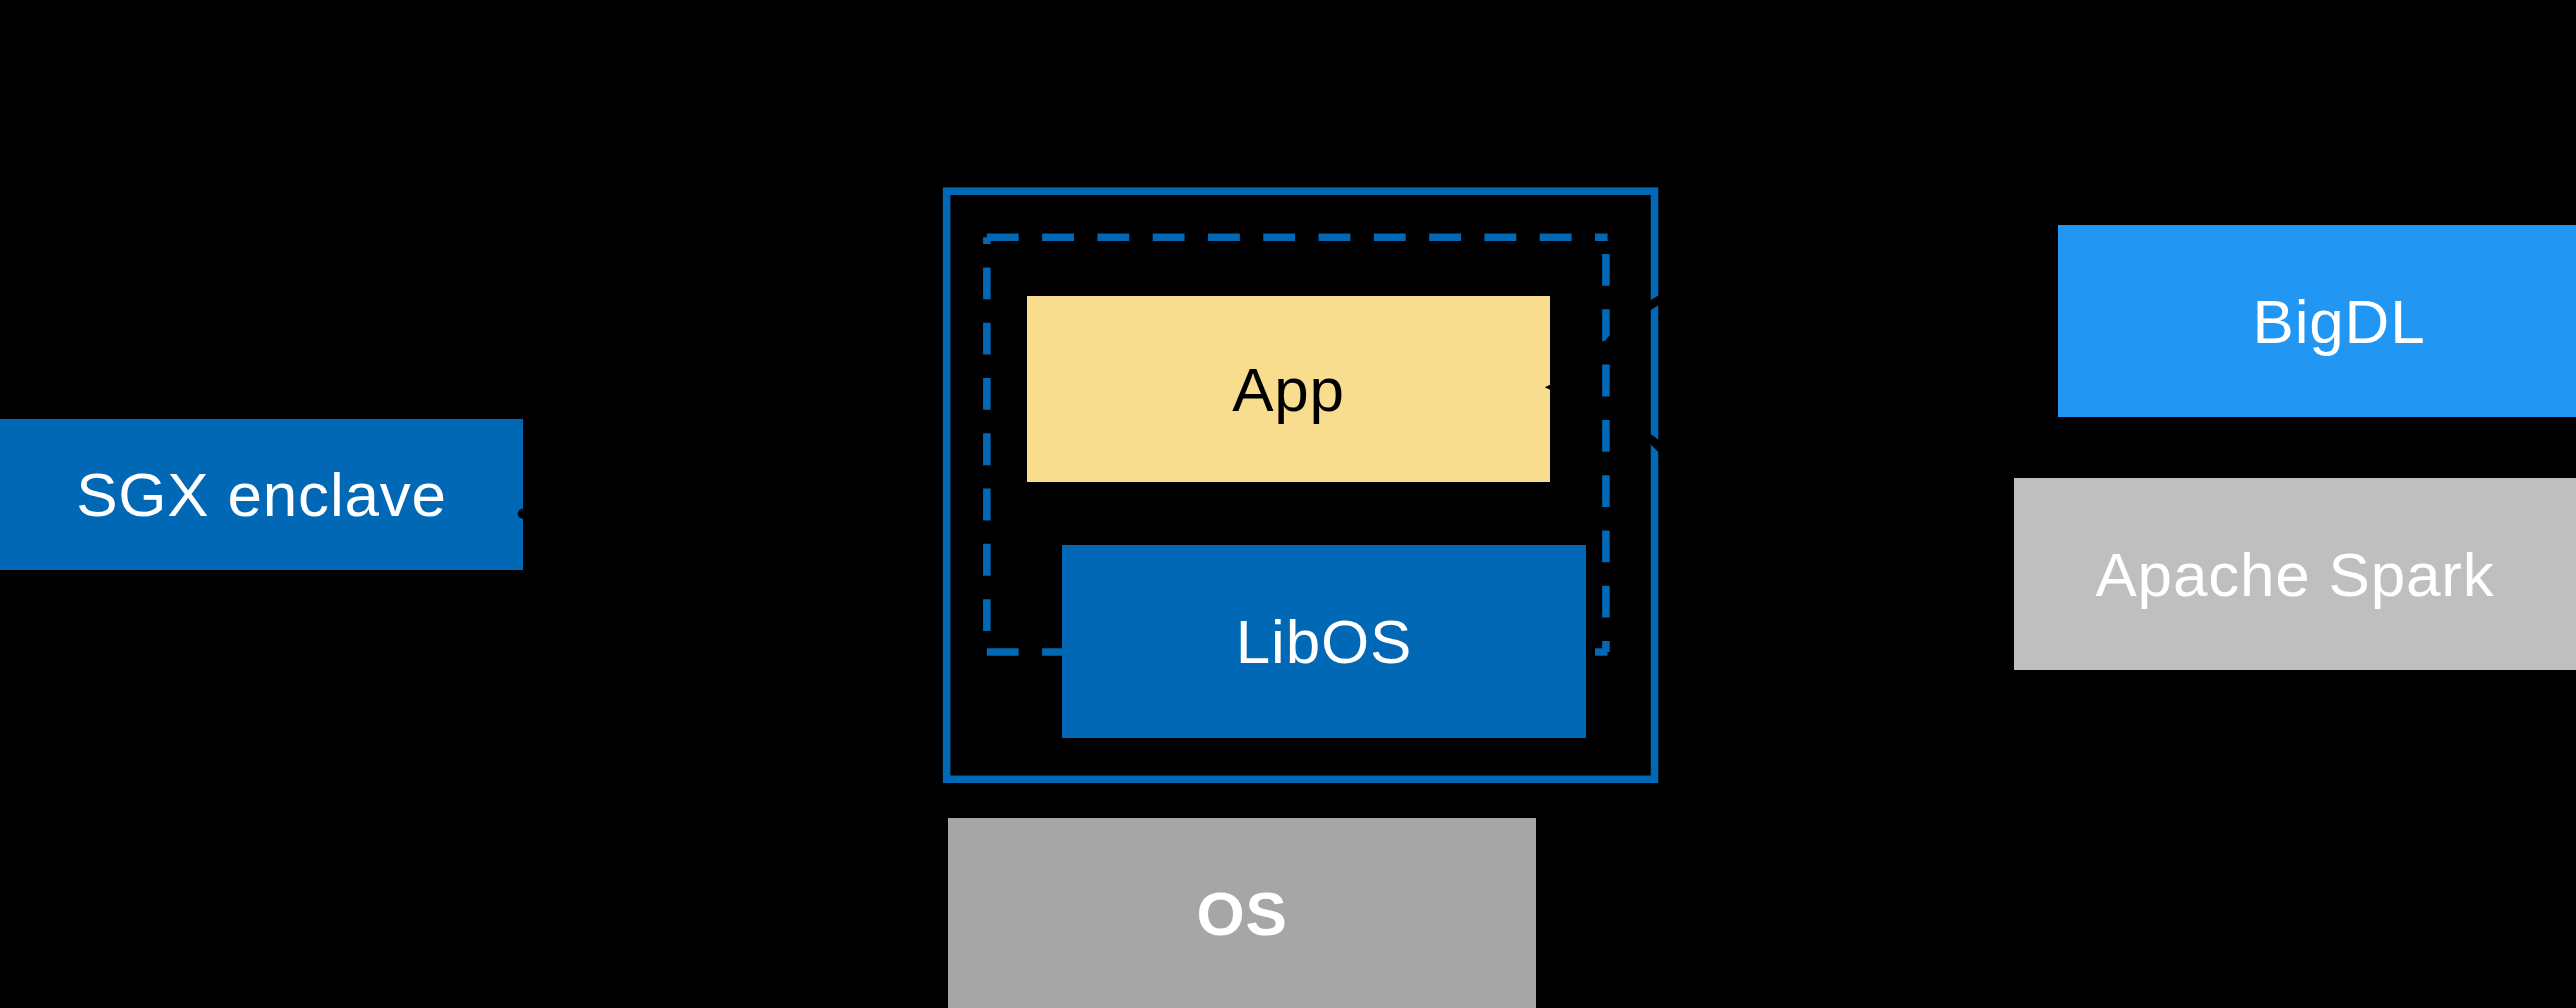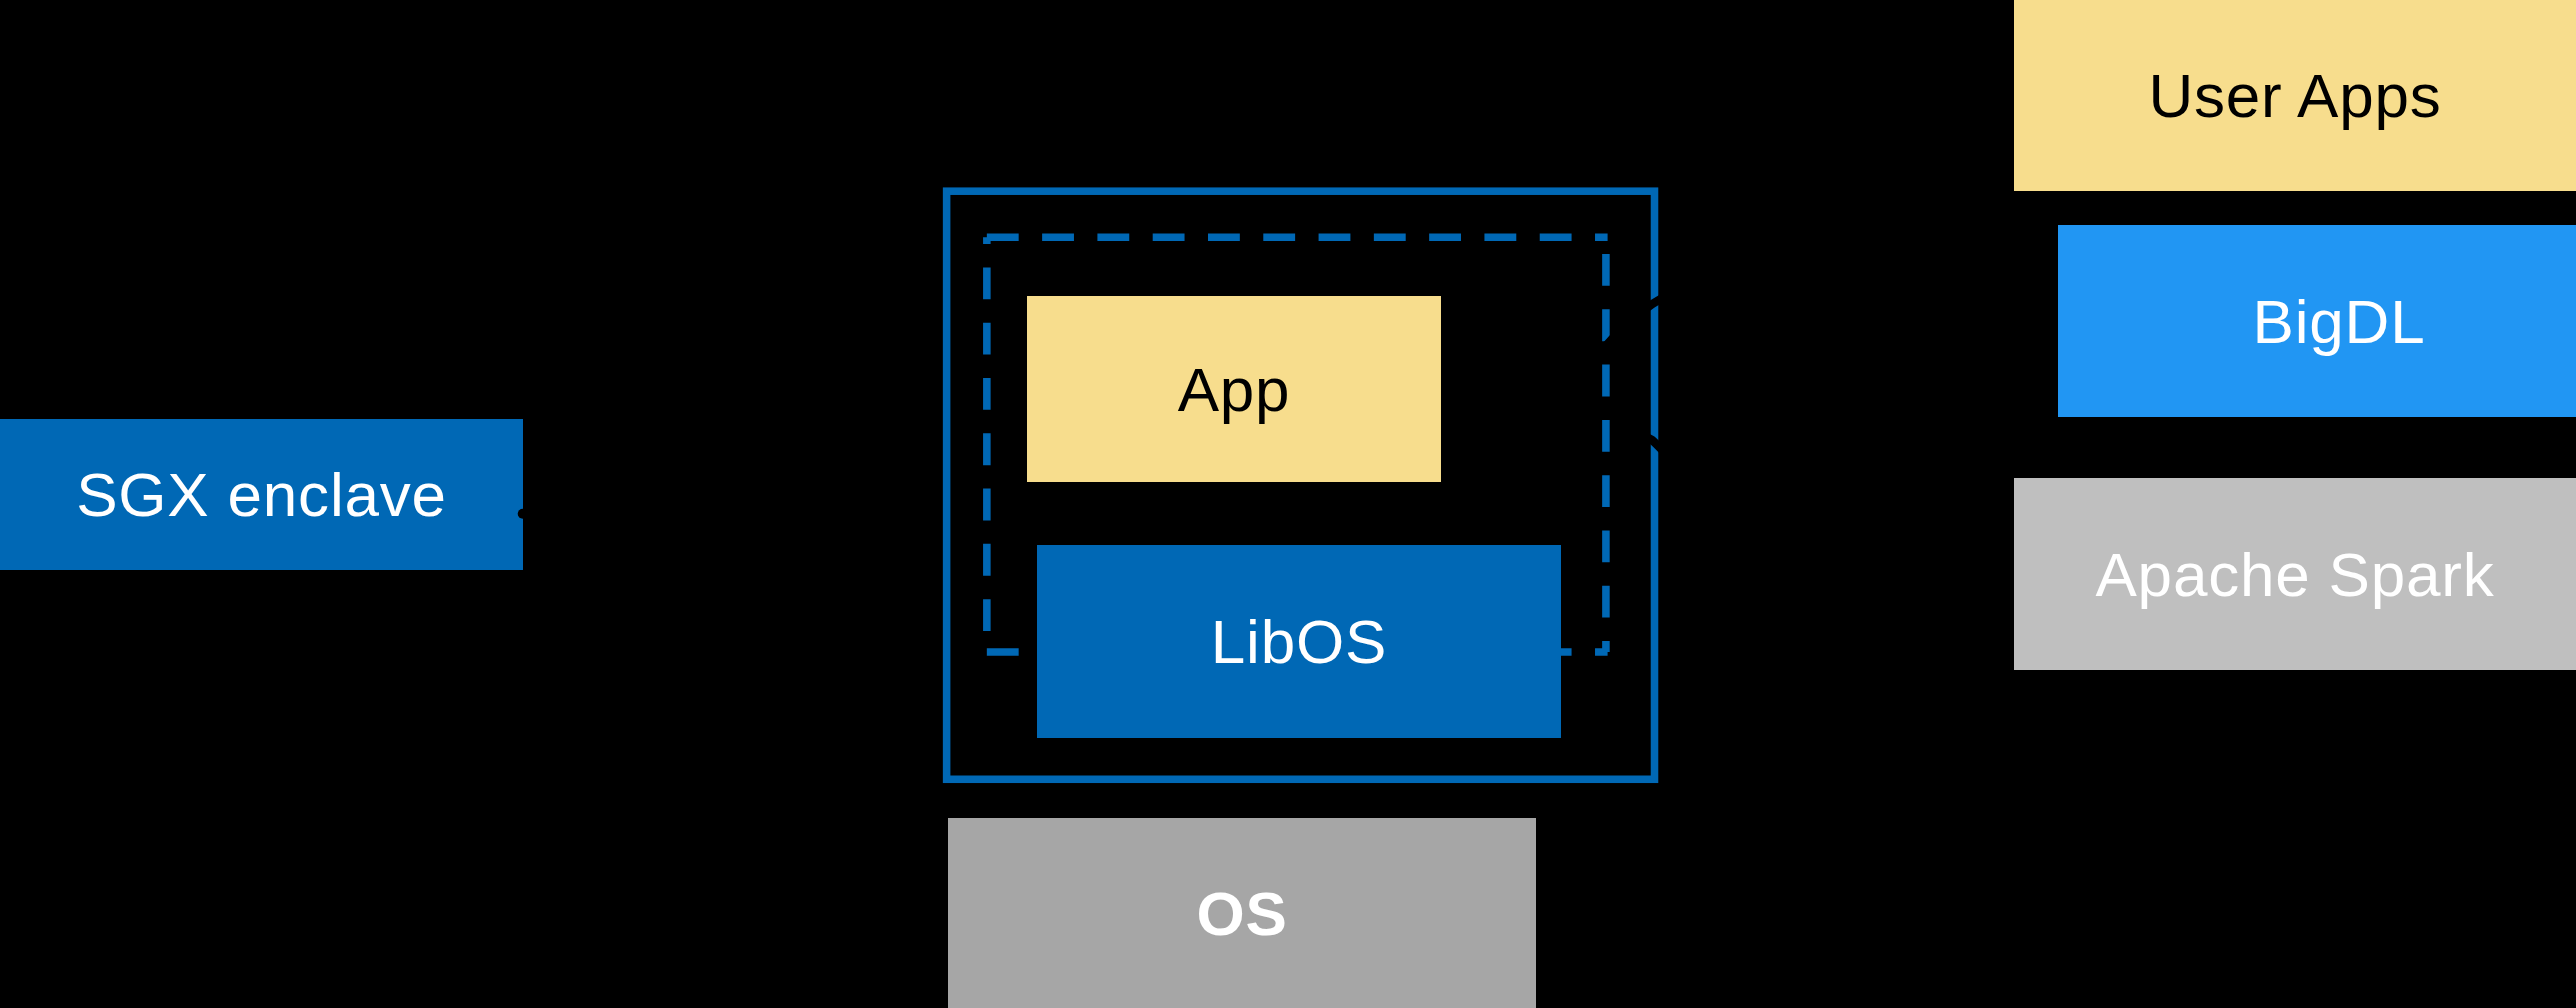--- a/index.html
+++ b/index.html
@@ -30,22 +30,22 @@
     letter-spacing: 0.8px;
   }
   .box .label { white-space: nowrap; }
   .text-dark  { color: var(--text-dark, #000); }
   .text-light { color: var(--text-light, #fff); }
 
   
   #sgx-box    { left: 0px;    top: 419px; width: 523px; height: 151px; background: var(--intel-blue); }
 
   
-  #app-box    { left: 1027px; top: 296px; width: 414px; height: 186px; background: var(--soft-yellow); }
-  #libos-box  { left: 1037px; top: 545px; width: 524px; height: 193px; background: var(--intel-blue); }
+  #app-box    { left: 1027px; top: 296px; width: 523px; height: 186px; background: var(--soft-yellow); }
+  #libos-box  { left: 1062px; top: 545px; width: 524px; height: 193px; background: var(--intel-blue); }
   #os-box     { left: 948px; top: 818px; width: 588px; height: 191px; background: var(--gray-mid); }
   #os-box .label { font-weight: bold; }
 
   
   #user-apps-box { left: 2014px; top: 0px;   width: 562px; height: 191px; background: var(--soft-yellow); }
   #bigdl-box     { left: 2014px; top: 225px; width: 562px; height: 192px; background: var(--bright-blue); margin-left: 44px; }
   #spark-box     { left: 2014px; top: 478px; width: 562px; height: 192px; background: var(--gray-light); }
 
   .blue-stroke   { stroke: var(--intel-blue); }
   .black-stroke  { stroke: var(--connector-black); }
@@ -75,23 +75,20 @@
   </div>
 
   <div class="box" id="libos-box">
     <span class="label text-light">LibOS</span>
   </div>
 
   <div class="box" id="os-box">
     <span class="label text-light">OS</span>
   </div>
 
-  <div class="box" id="user-apps-box">
-    <span class="label text-dark">User Apps</span>
-  </div>
 
   <div class="box" id="bigdl-box">
     <span class="label text-light">BigDL</span>
   </div>
 
   <div class="box" id="spark-box">
     <span class="label text-light">Apache Spark</span>
   </div>
 
   <svg class="layer" viewBox="0 0 3075 1204" xmlns="http://www.w3.org/2000/svg">

